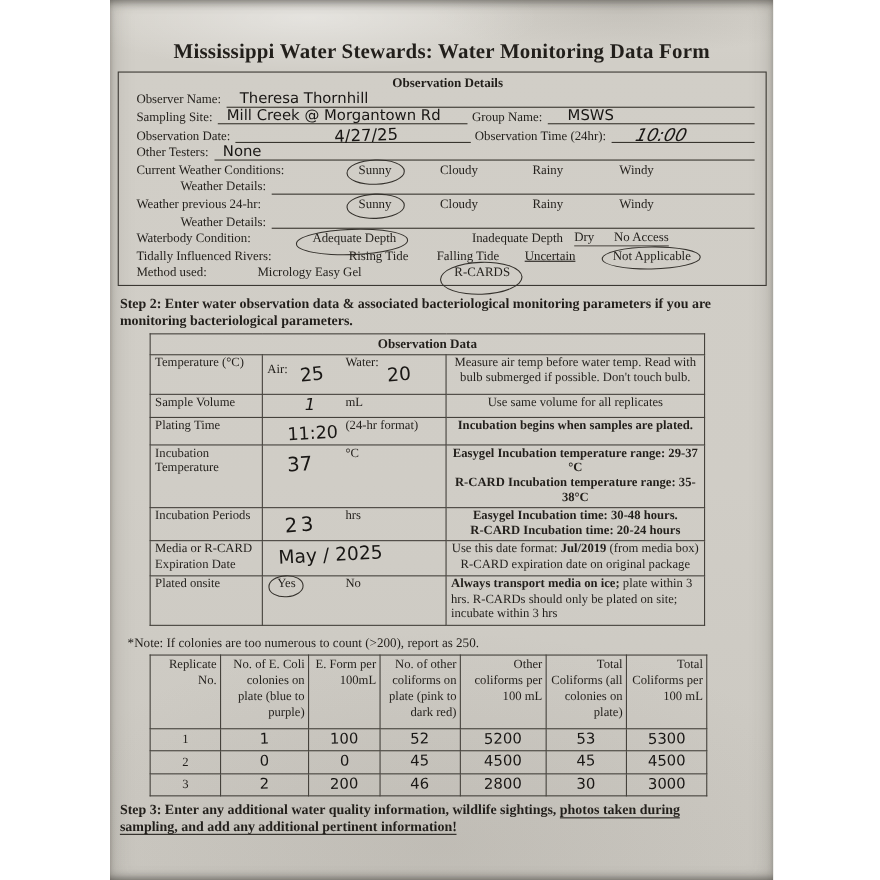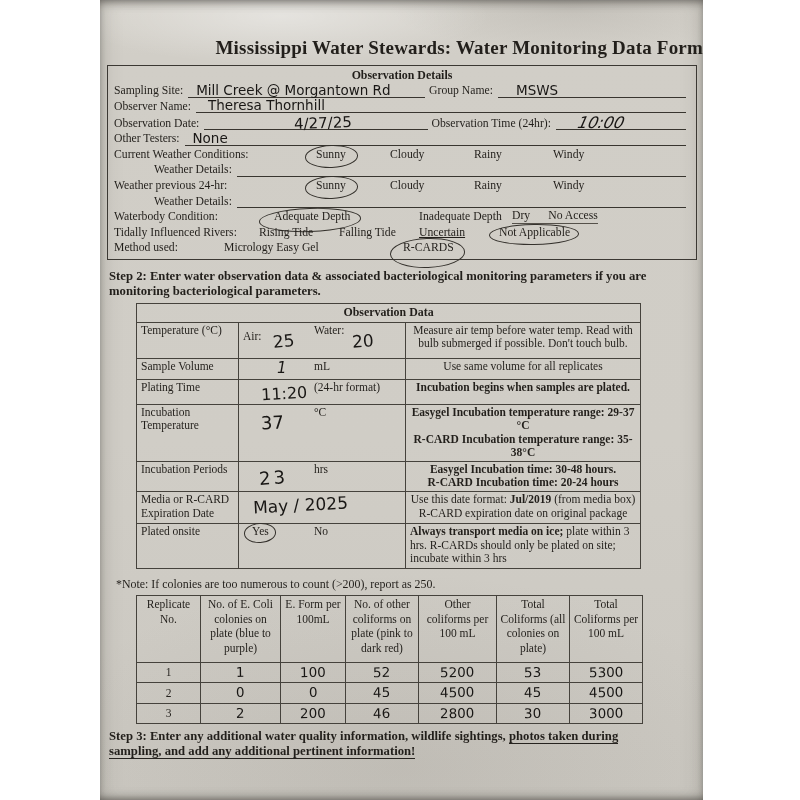--- a/index.html
+++ b/index.html
@@ -11,27 +11,27 @@
       radial-gradient(ellipse 300px 70px at 30% 2%, rgba(255,255,255,.38), transparent 70%),
       radial-gradient(ellipse 260px 60px at 78% 1%, rgba(110,105,98,.16), transparent 70%),
       radial-gradient(ellipse 500px 260px at 50% 96%, rgba(120,114,106,.14), transparent 75%),
       linear-gradient(180deg,#d6d3cc 0%, #d1cec7 7%, #d0cdc6 55%, #cbc8c1 100%);
     box-shadow:
       inset 0 6px 8px -4px rgba(45,42,38,.55),
       inset 0 -6px 7px -4px rgba(45,42,38,.5),
       inset 10px 0 22px -12px rgba(60,56,50,.35),
       inset -10px 0 22px -12px rgba(60,56,50,.35);
   }
-  .title{margin:0;padding-top:37px;text-align:right;font-size:19px;font-weight:bold;letter-spacing:.2px;}
+  .title{margin:0;padding-top:37px;text-align:center;font-size:19px;font-weight:bold;letter-spacing:.2px;}
   .step{font-weight:bold;font-size:12.7px;line-height:1.17;margin:9px 10px 0 9px;}
   .step3{font-weight:bold;font-size:12.7px;line-height:1.17;margin:5px 40px 0 9px;}
   .u{border-bottom:1.4px solid #26231f;}
 
   
-  .obs-box{border:1.4px solid #3b3833;margin:6px 6px 0 7px;padding:2px 6px 4px 6px;font-size:11.7px;}
+  .obs-box{border:1.4px solid #3b3833;margin:6px 6px 0 7px;padding:2px 6px 4px 16px;font-size:11.7px;}
   .obs-heading{text-align:center;font-weight:bold;font-size:11.9px;line-height:14px;}
   .frow{display:flex;align-items:flex-end;min-height:15.6px;line-height:13.5px;position:relative;}
   .lbl{white-space:nowrap;}
   .fill{flex:1;border-bottom:1px solid #38352f;margin-left:5px;margin-right:4px;position:relative;height:14px;}
   .fill.nofx{flex:none;}
   .hw{font-family:"DejaVu Sans",sans-serif;color:#191715;}
   .hw-print{position:absolute;bottom:0;left:8px;font-size:13.5px;line-height:13px;white-space:nowrap;}
   .hw-num{position:absolute;bottom:-1px;font-size:14.5px;line-height:14px;white-space:nowrap;}
   .opt{display:inline-block;}
   
@@ -55,53 +55,53 @@
   .col-hdr.center{text-align:center;}
   .tips{text-align:center;}
   .tips.left{text-align:left;}
   .b{font-weight:bold;}
   .vcell{position:relative;}
   .vu{position:absolute;left:75px;top:1px;}
   .hwc{font-family:"DejaVu Sans",sans-serif;color:#191715;display:inline-block;}
 
   
   .rep-table{width:506px;margin:3px 0 0 36px;font-size:11.5px;}
-  .rep-table td,.rep-table th{border:1px solid #45423c;padding:1px 3px;vertical-align:top;line-height:1.28;font-weight:normal;text-align:center;}
+  .rep-table td,.rep-table th{border:1px solid #45423c;padding:1px 3px;vertical-align:top;line-height:1.28;font-weight:normal;text-align:right;}
   .rep-table .num{text-align:center;vertical-align:middle;height:17px;}
   .hwv{font-family:"DejaVu Sans",sans-serif;font-size:13.5px;color:#191715;display:inline-block;transform:rotate(-1deg);}
 
   .note{font-size:11.9px;margin:8px 0 0 16px;}
 </style>
 </head>
 <body>
 
 <div class="canvas">
   <div class="paper">
 
     <h1 class="title">Mississippi Water Stewards: Water Monitoring Data Form</h1>
 
 
     <div class="obs-box">
       <div class="obs-heading">Observation Details</div>
 
       <div class="frow">
+        <span class="lbl">Observer Name:</span>
+        <span class="fill">
+          <span class="hw hw-print" style="left:12px;">Theresa Thornhill</span>
+        </span>
+      </div>
+
+      <div class="frow">
         <span class="lbl">Sampling Site:</span>
         <span class="fill">
           <span class="hw hw-print">Mill Creek @ Morgantown Rd</span>
         </span>
         <span class="lbl">Group Name:</span>
         <span class="fill nofx" style="width:188px;">
           <span class="hw hw-print" style="left:18px;">MSWS</span>
-        </span>
-      </div>
-
-      <div class="frow">
-        <span class="lbl">Observer Name:</span>
-        <span class="fill">
-          <span class="hw hw-print" style="left:12px;">Theresa Thornhill</span>
         </span>
       </div>
 
       <div class="frow" style="min-height:17px;">
         <span class="lbl">Observation Date:</span>
         <span class="fill">
           <span class="hw hw-num" style="left:90px;transform:rotate(-2deg);font-size:15px;">4/27/25</span>
         </span>
         <span class="lbl">Observation Time (24hr):</span>
         <span class="fill nofx" style="width:130px;">
@@ -144,21 +144,21 @@
 
       <div class="frow">
         <span class="lbl opt" style="width:118px;">Waterbody Condition:</span>
         <span class="opt" style="width:145px;margin-left:42px;"><span class="circ c-adeq">Adequate Depth</span></span>
         <span class="opt" style="width:93px;">Inadequate Depth</span>
         <span class="u-group opt"><span>Dry</span><span class="gap" style="width:18px;"></span><span>No Access</span></span>
       </div>
 
       <div class="frow">
         <span class="lbl opt" style="width:145px;">Tidally Influenced Rivers:</span>
-        <span class="opt" style="width:80px;">Rising Tide</span>
+        <span class="opt" style="width:80px;margin-left:48px;">Rising Tide</span>
         <span class="opt" style="width:80px;">Falling Tide</span>
         <span class="opt" style="width:80px;text-decoration:underline;">Uncertain</span>
         <span class="opt"><span class="circ c-na">Not Applicable</span></span>
       </div>
 
       <div class="frow">
         <span class="lbl opt" style="width:110px;">Method used:</span>
         <span class="opt" style="width:179px;">Micrology Easy Gel</span>
         <span class="opt"><span class="circ c-rcards">R-CARDS</span></span>
       </div>

